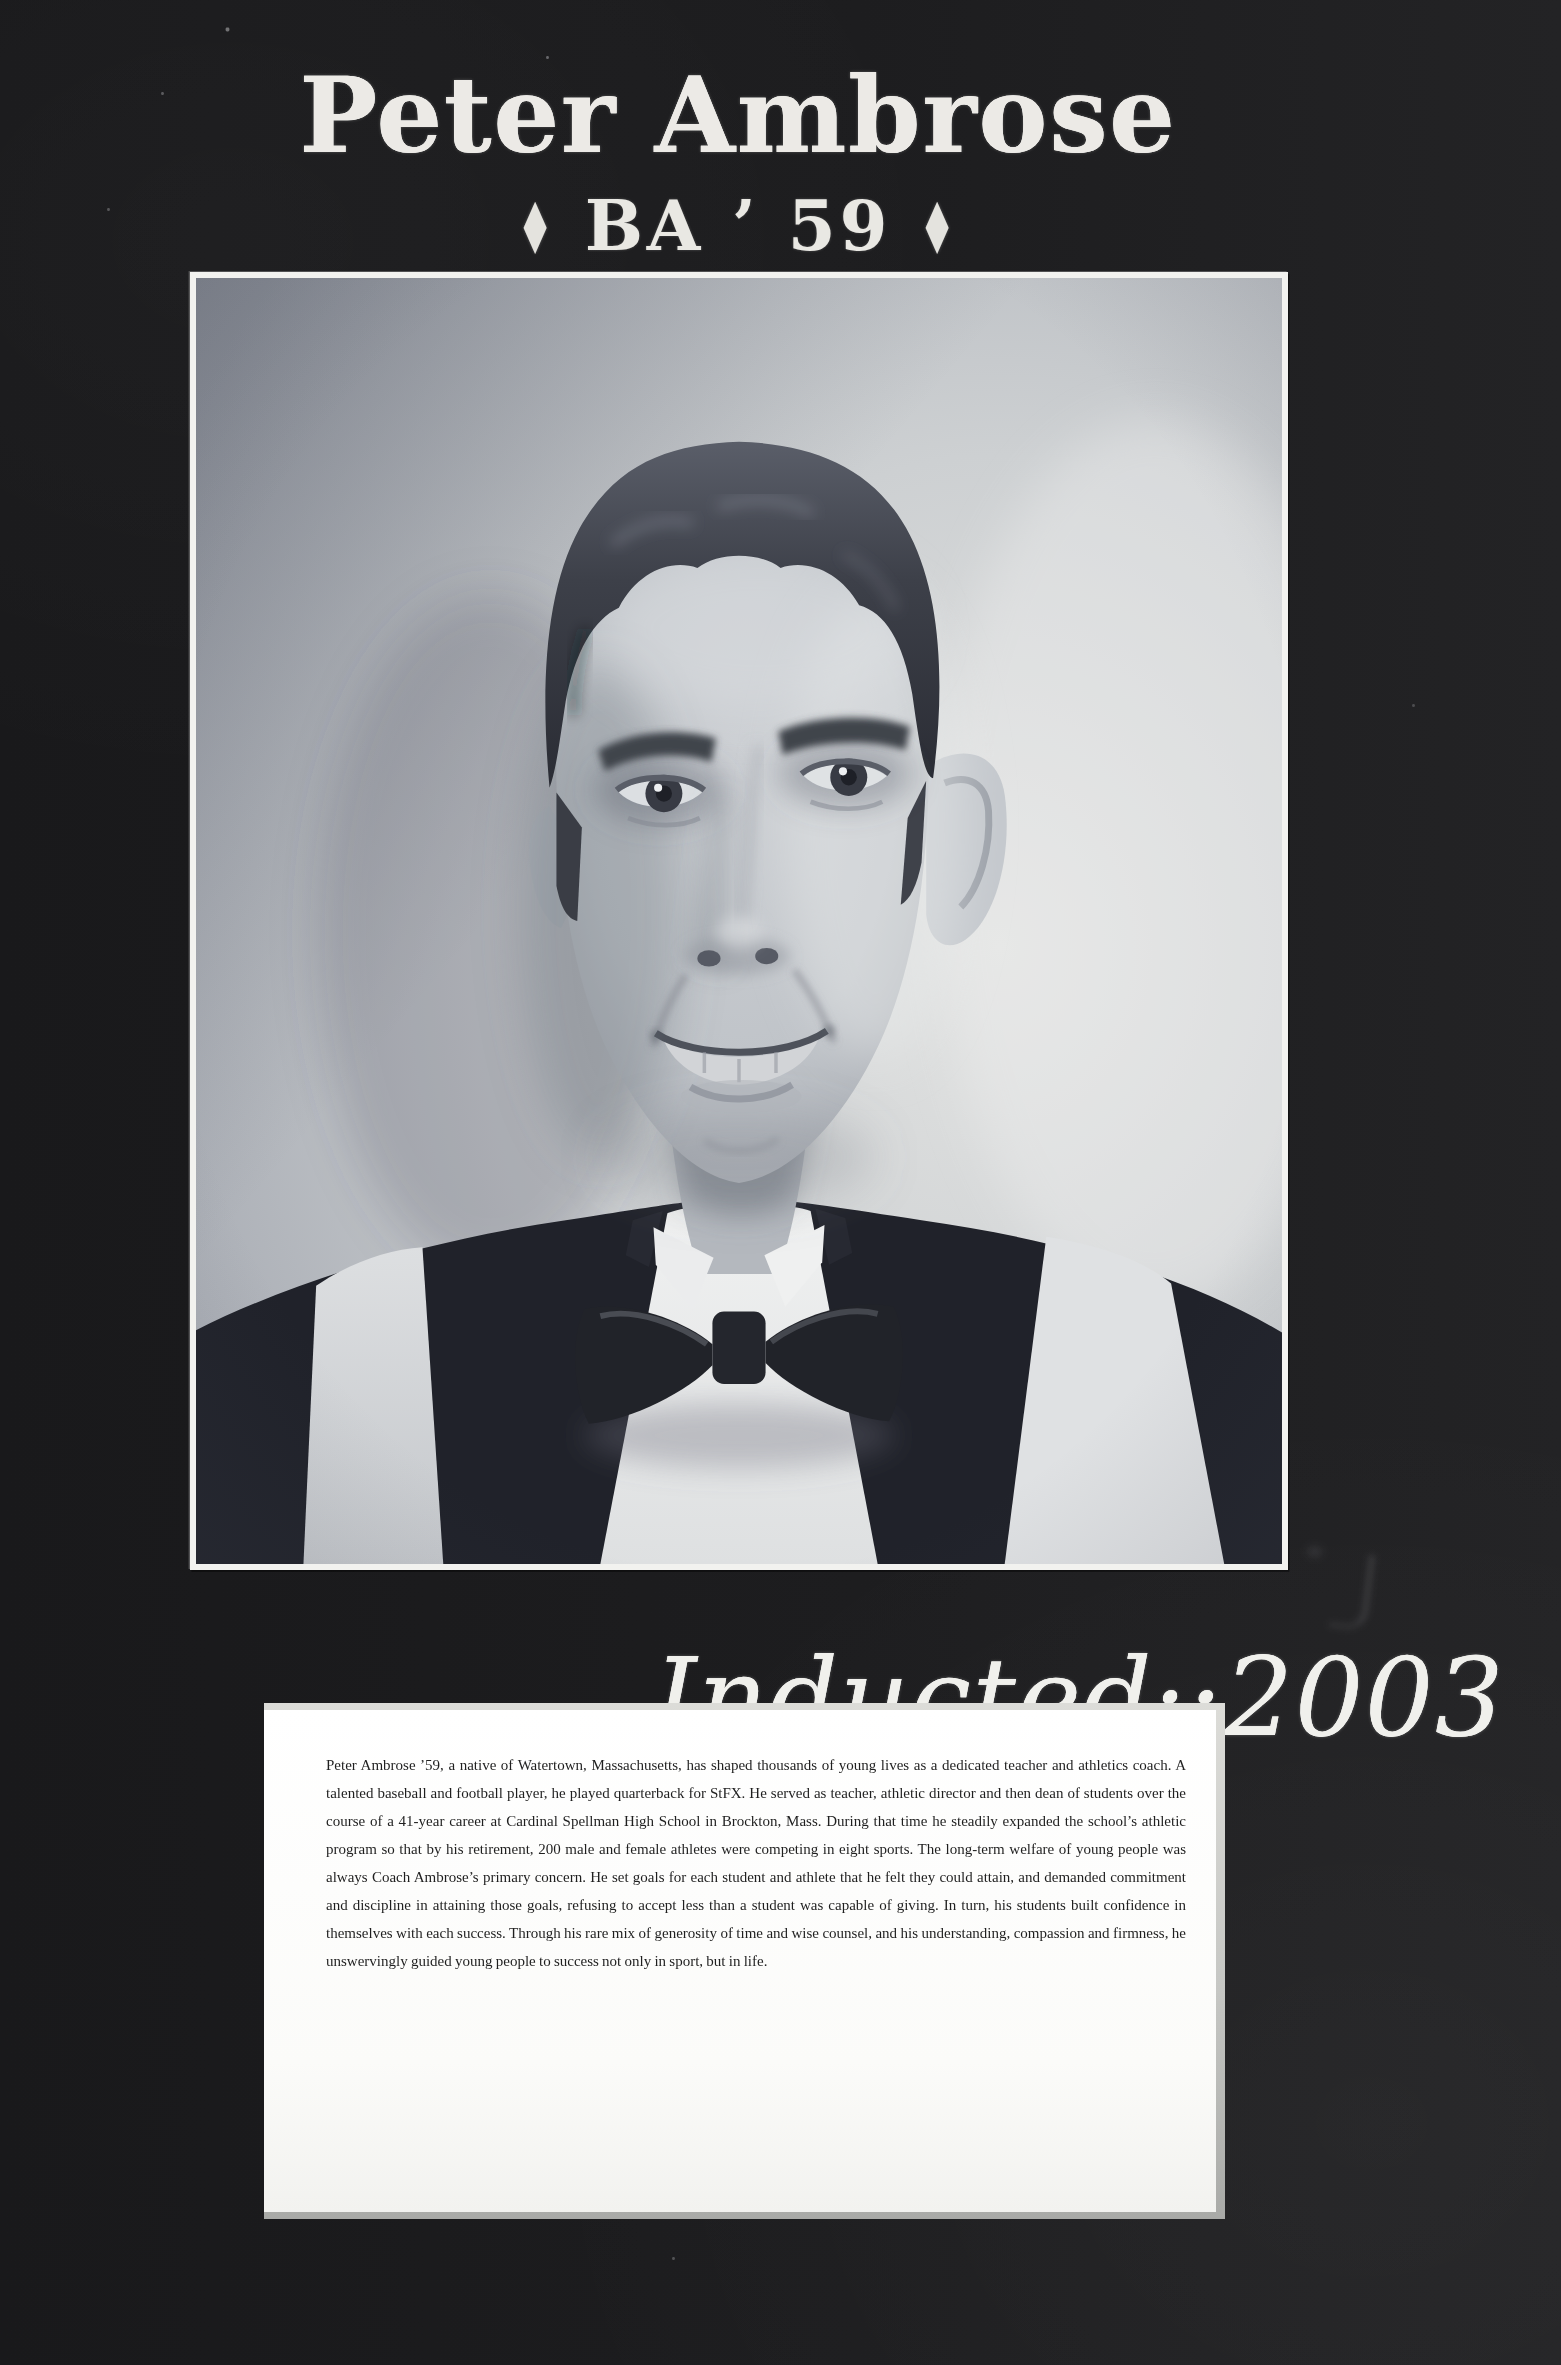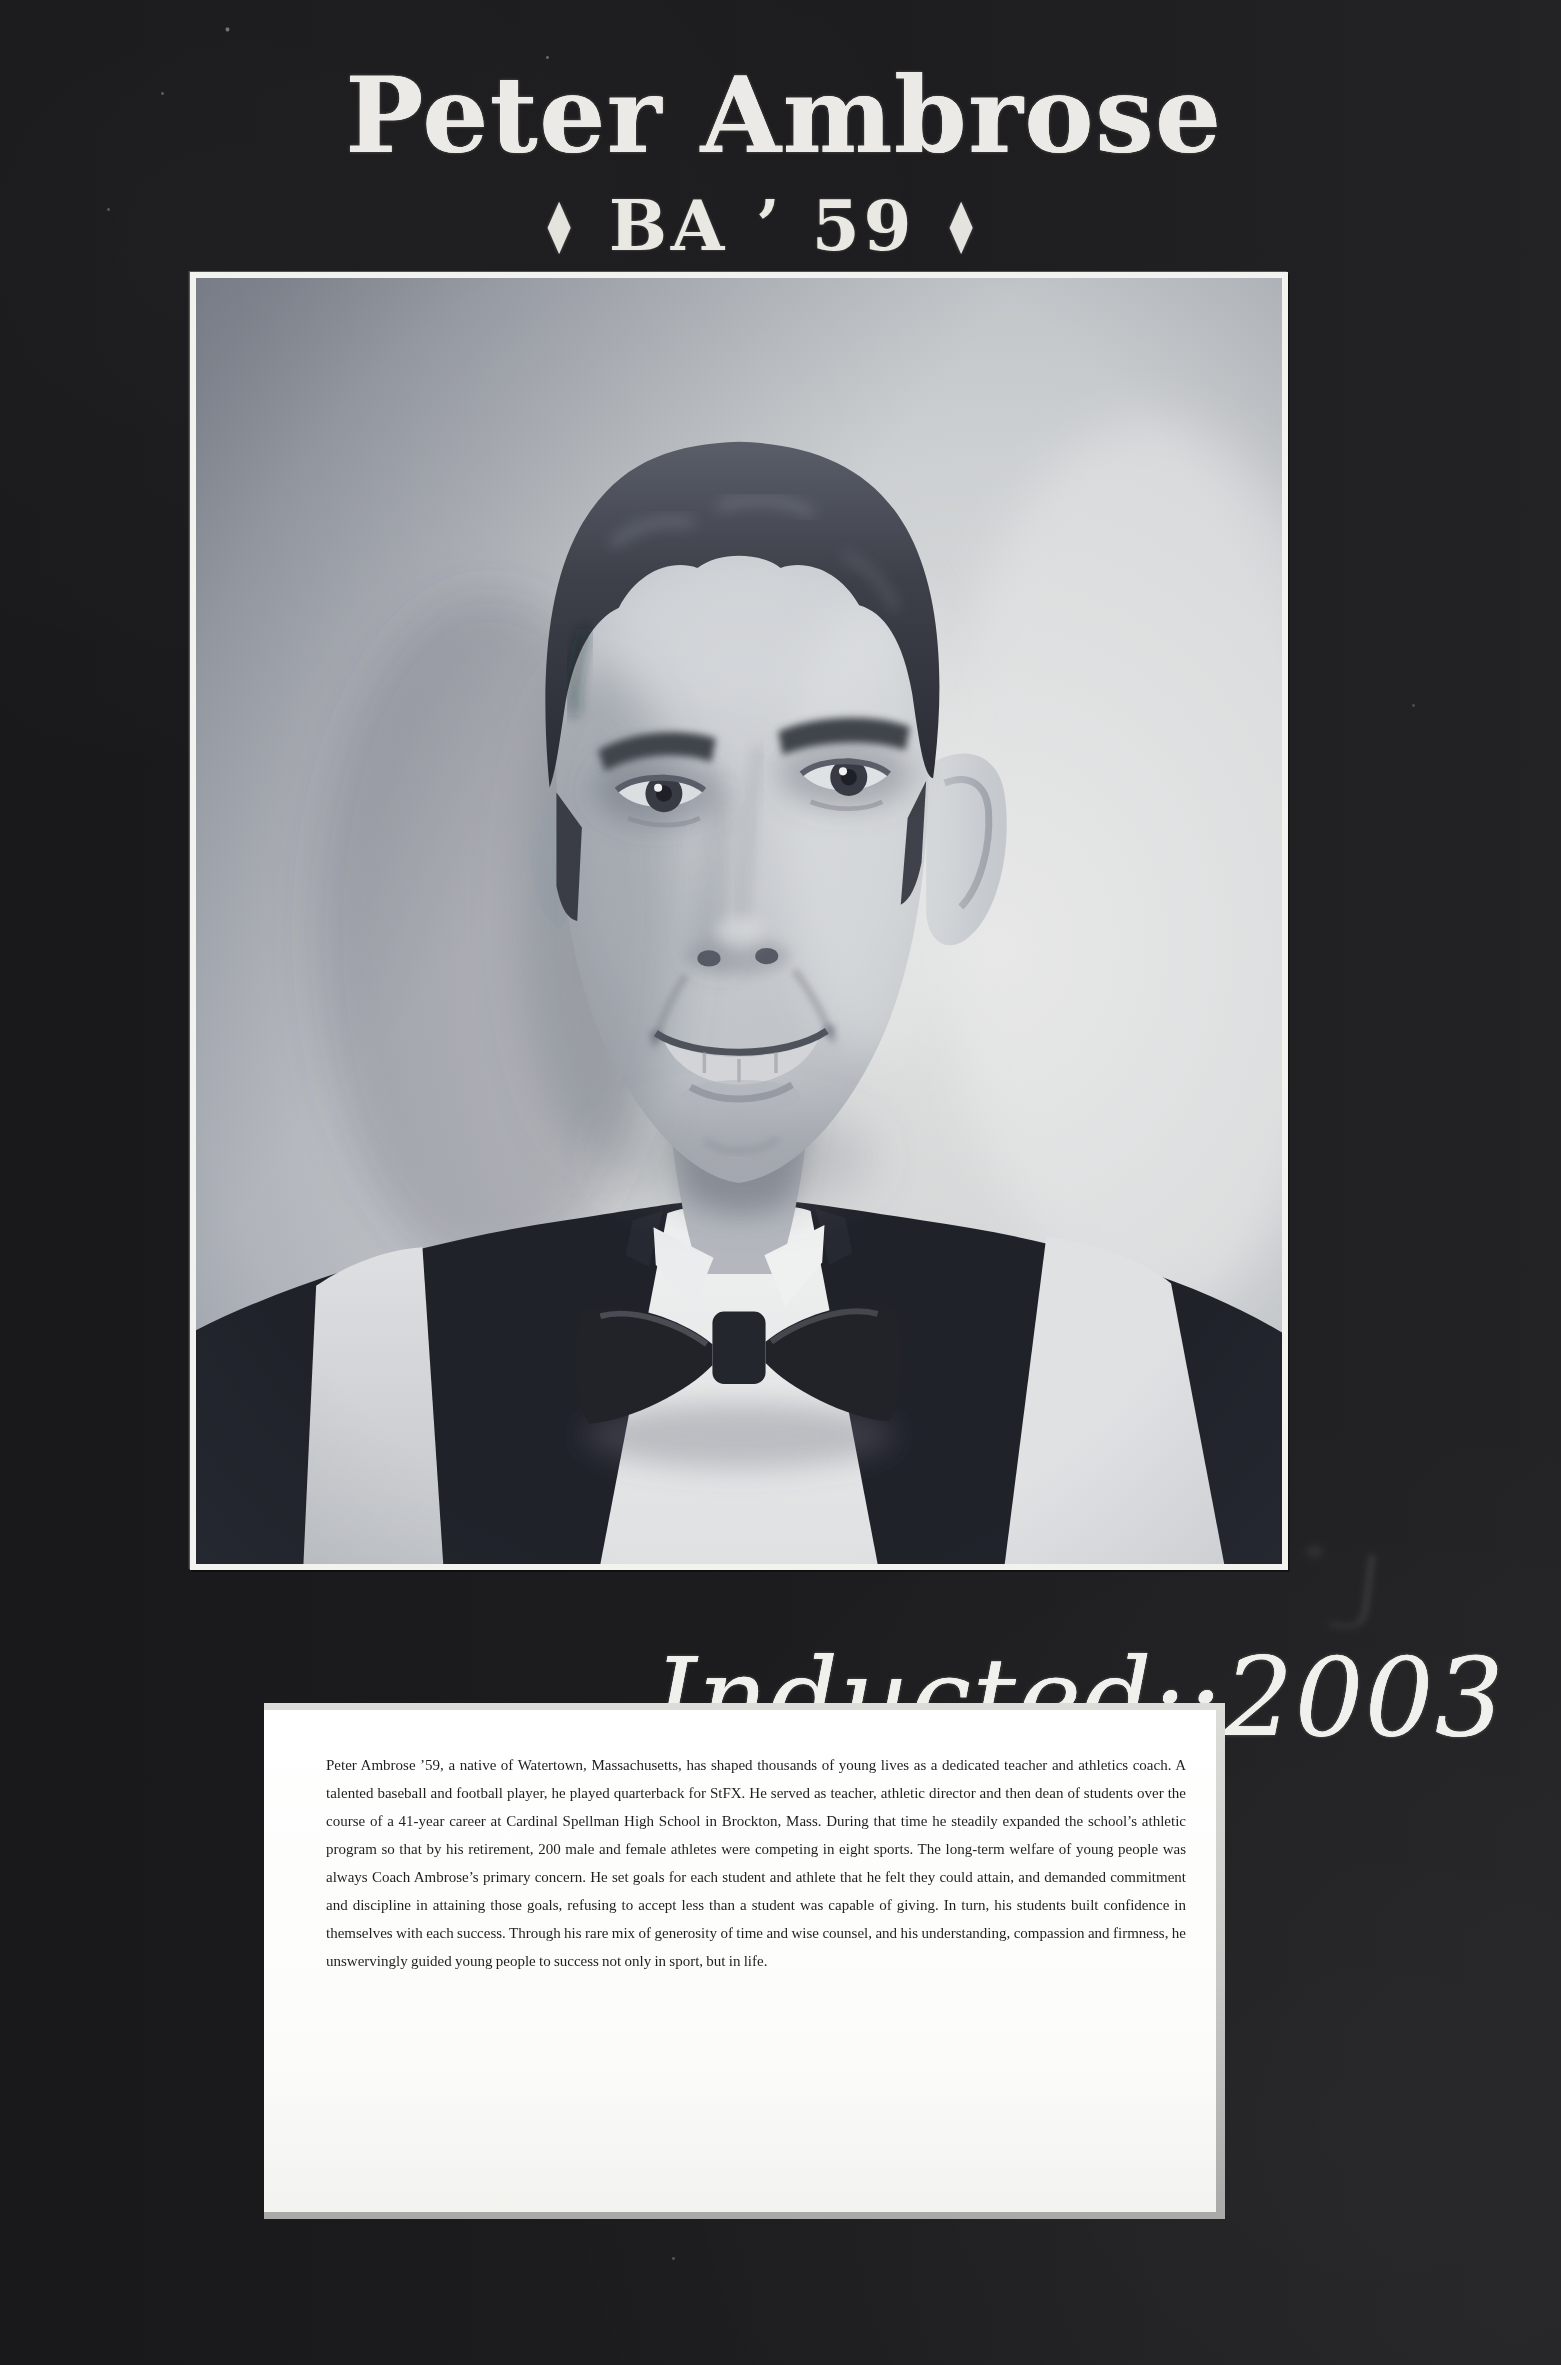--- a/index.html
+++ b/index.html
@@ -10,26 +10,25 @@
       radial-gradient(ellipse 1230px 946px at 15% 10%, rgba(255,255,255,0.022), transparent 60%),
       radial-gradient(ellipse 1325px 1135px at 88% 88%, rgba(255,255,255,0.03), transparent 65%),
       linear-gradient(90deg,#19191b 0%,#1d1d1f 55%,#232325 100%);
   }
   
   .title{
     position:absolute;left:0;top:56px;width:1476px;margin:0;
     text-align:center;font-size:104px;line-height:1.15;font-weight:bold;
     color:#eceae6;letter-spacing:1.4px;
     text-shadow:0 0 3.3px rgba(240,240,235,0.28), 0 0 0.5px #ffffff;
-    padding-left:46px;
   }
   .degree{
     position:absolute;left:0;top:185px;width:1476px;
     text-align:center;font-size:69px;font-weight:bold;color:#e9e8e3;
-    letter-spacing:3.8px;text-shadow:0 0 2.8px rgba(240,240,235,0.25);margin-left:24px;
+    letter-spacing:3.8px;text-shadow:0 0 2.8px rgba(240,240,235,0.25);
   }
   .degree .diamond{
     display:inline-block;font-size:41px;color:#e4e3de;
     transform:scaleY(1.75);vertical-align:6.6px;margin:0 27.4px;
     text-shadow:0 0 2.4px rgba(240,240,235,0.3);
   }
   .photo-frame{
     position:absolute;left:190px;top:272px;width:1086px;height:1286px;
     border:6.2px solid #f2f2ef;background:#c2c5c9;
     box-shadow:-1.4px -0.9px 0 0 rgba(255,255,255,0.25), 1.4px 1.9px 0 0 rgba(0,0,0,0.45);

